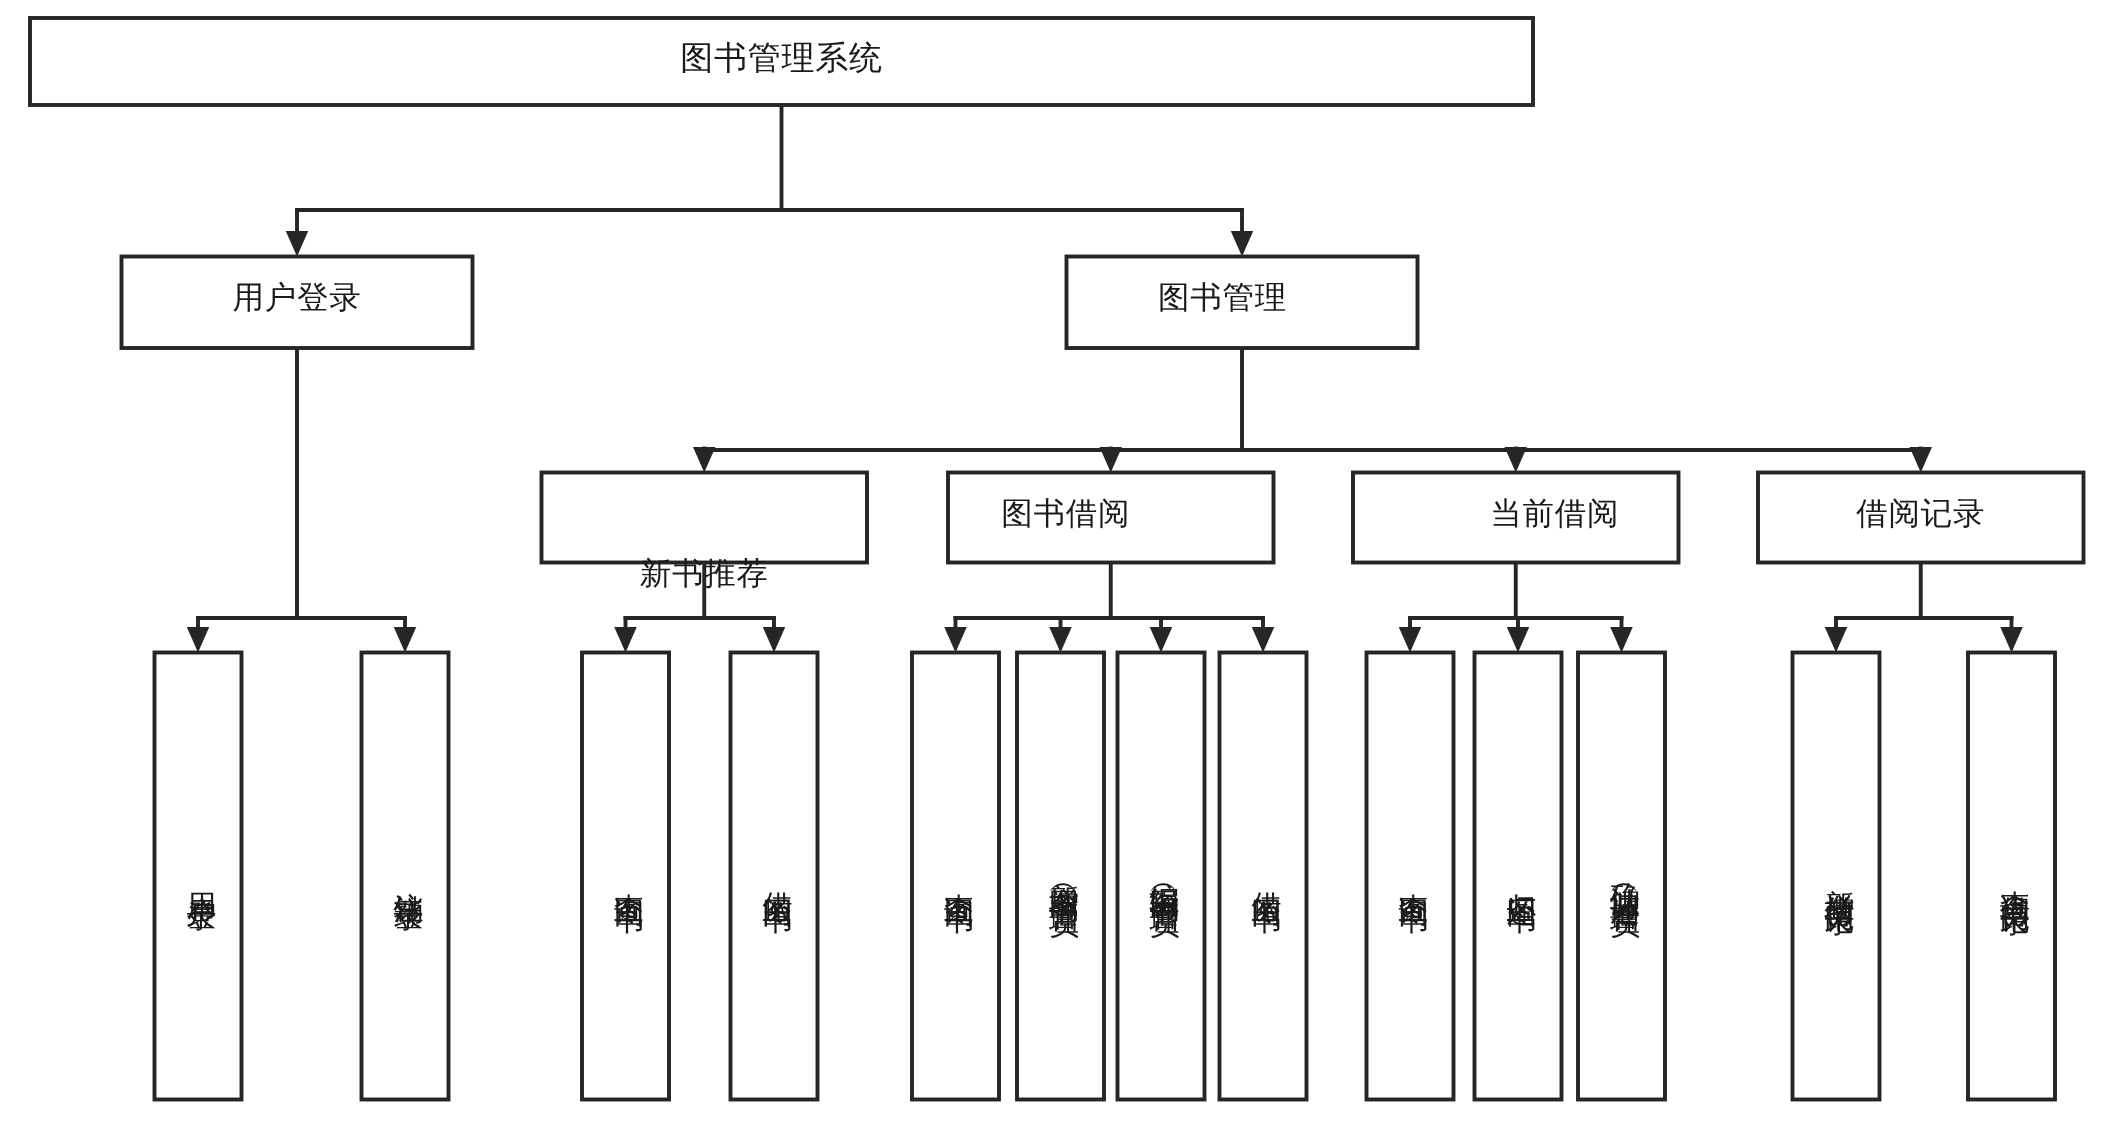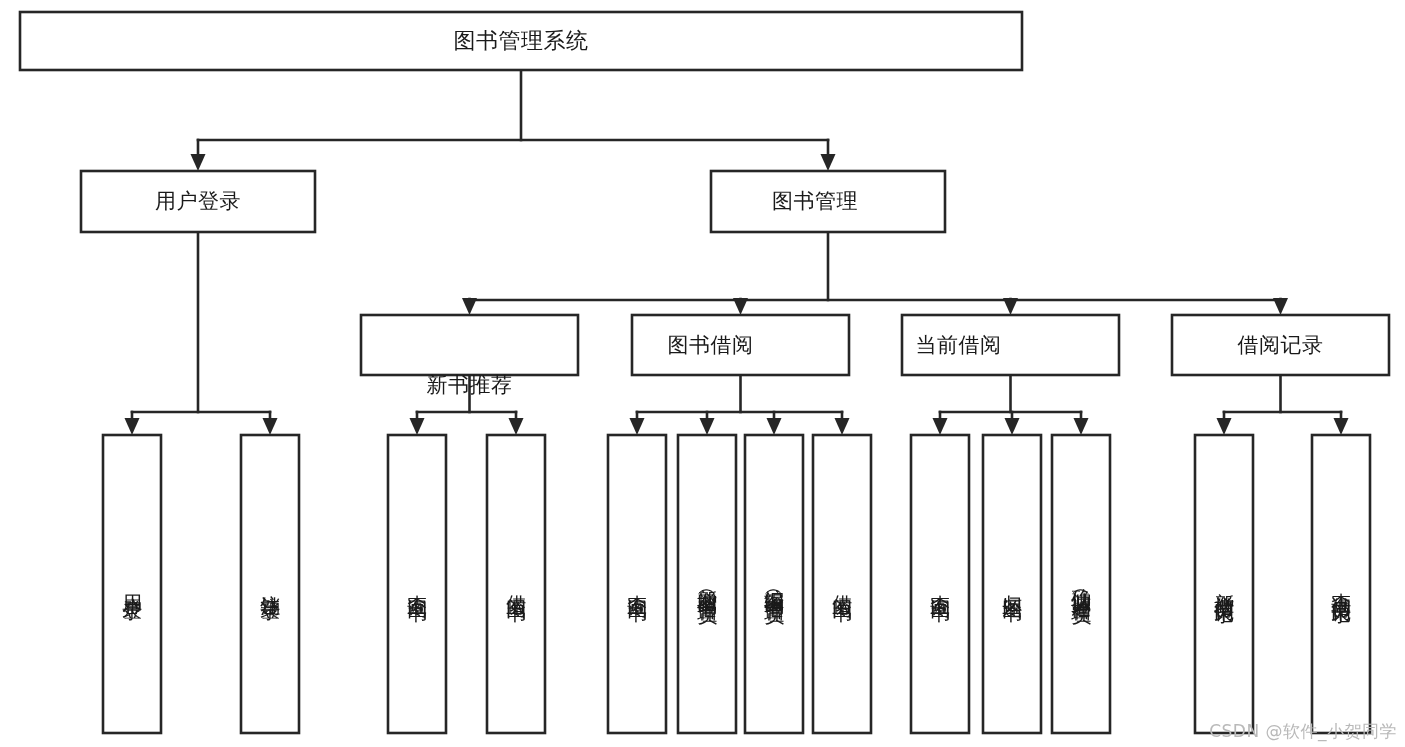--- a/index.html
+++ b/index.html
@@ -38,21 +38,21 @@
   .arrow-head {
     fill: #262626;
     stroke: none;
   }
   .node-label {
     position: absolute;
     display: flex;
     align-items: center;
     justify-content: center;
     color: #1a1a1a;
-    font-family: Liberation Serif, serif;
+    font-family: Liberation Mono, monospace;
     pointer-events: none;
     line-height: 1.08;
   }
   .node-label.horiz {
     font-size: 21px;
     letter-spacing: 0.5px;
   }
   .node-label.vert {
     writing-mode: vertical-rl;
     text-orientation: upright;
@@ -157,32 +157,31 @@
         <rect x="1312" y="435" width="58" height="298" class="box-rect"></rect>
       </g>
   </svg>
 
   <div id="labels-layer">
       <div class="node-label horiz title" style="left: 20px; top: 12px; width: 1002px; height: 58px;">图书管理系统</div>
       <div class="node-label horiz" style="left: 81px; top: 171px; width: 234px; height: 61px;">用户登录</div>
       <div class="node-label horiz" style="left: 711px; top: 171px; width: 208px; height: 61px;">图书管理</div>
       <div class="node-label horiz" style="left: 361px; top: 315px; width: 217px; height: 60px; margin-top: 40px;">新书推荐</div>
       <div class="node-label horiz" style="left: 602px; top: 315px; width: 217px; height: 60px;">图书借阅</div>
-      <div class="node-label horiz" style="left: 850px; top: 315px; width: 217px; height: 60px;">当前借阅</div>
+      <div class="node-label horiz" style="left: 928px; top: 315px; width: 217px; height: 60px;">当前借阅</div>
       <div class="node-label horiz" style="left: 1172px; top: 315px; width: 217px; height: 60px;">借阅记录</div>
       <div class="node-label vert" style="left: 103px; top: 435px; width: 58px; height: 298px;">用户登录</div>
       <div class="node-label vert" style="left: 241px; top: 435px; width: 58px; height: 298px;">注销登录</div>
       <div class="node-label vert" style="left: 388px; top: 435px; width: 58px; height: 298px;">查询图书</div>
       <div class="node-label vert" style="left: 487px; top: 435px; width: 58px; height: 298px;">借阅图书</div>
       <div class="node-label vert" style="left: 608px; top: 435px; width: 58px; height: 298px;">查询图书</div>
       <div class="node-label vert" style="left: 678px; top: 435px; width: 58px; height: 298px;">新增图书（管理员）</div>
       <div class="node-label vert" style="left: 745px; top: 435px; width: 58px; height: 298px;">编辑图书（管理员）</div>
       <div class="node-label vert" style="left: 813px; top: 435px; width: 58px; height: 298px;">借阅图书</div>
       <div class="node-label vert" style="left: 911px; top: 435px; width: 58px; height: 298px;">查询图书</div>
       <div class="node-label vert" style="left: 983px; top: 435px; width: 58px; height: 298px;">归还图书</div>
       <div class="node-label vert" style="left: 1052px; top: 435px; width: 58px; height: 298px;">确认归还（管理员）</div>
       <div class="node-label vert" style="left: 1195px; top: 435px; width: 58px; height: 298px;">新增借阅记录</div>
       <div class="node-label vert" style="left: 1312px; top: 435px; width: 58px; height: 298px;">查询借阅记录</div>
     </div>
 
-  <div class="watermark">CSDN @软件_小贺同学</div>
 
 </div>
 
 </body></html>

